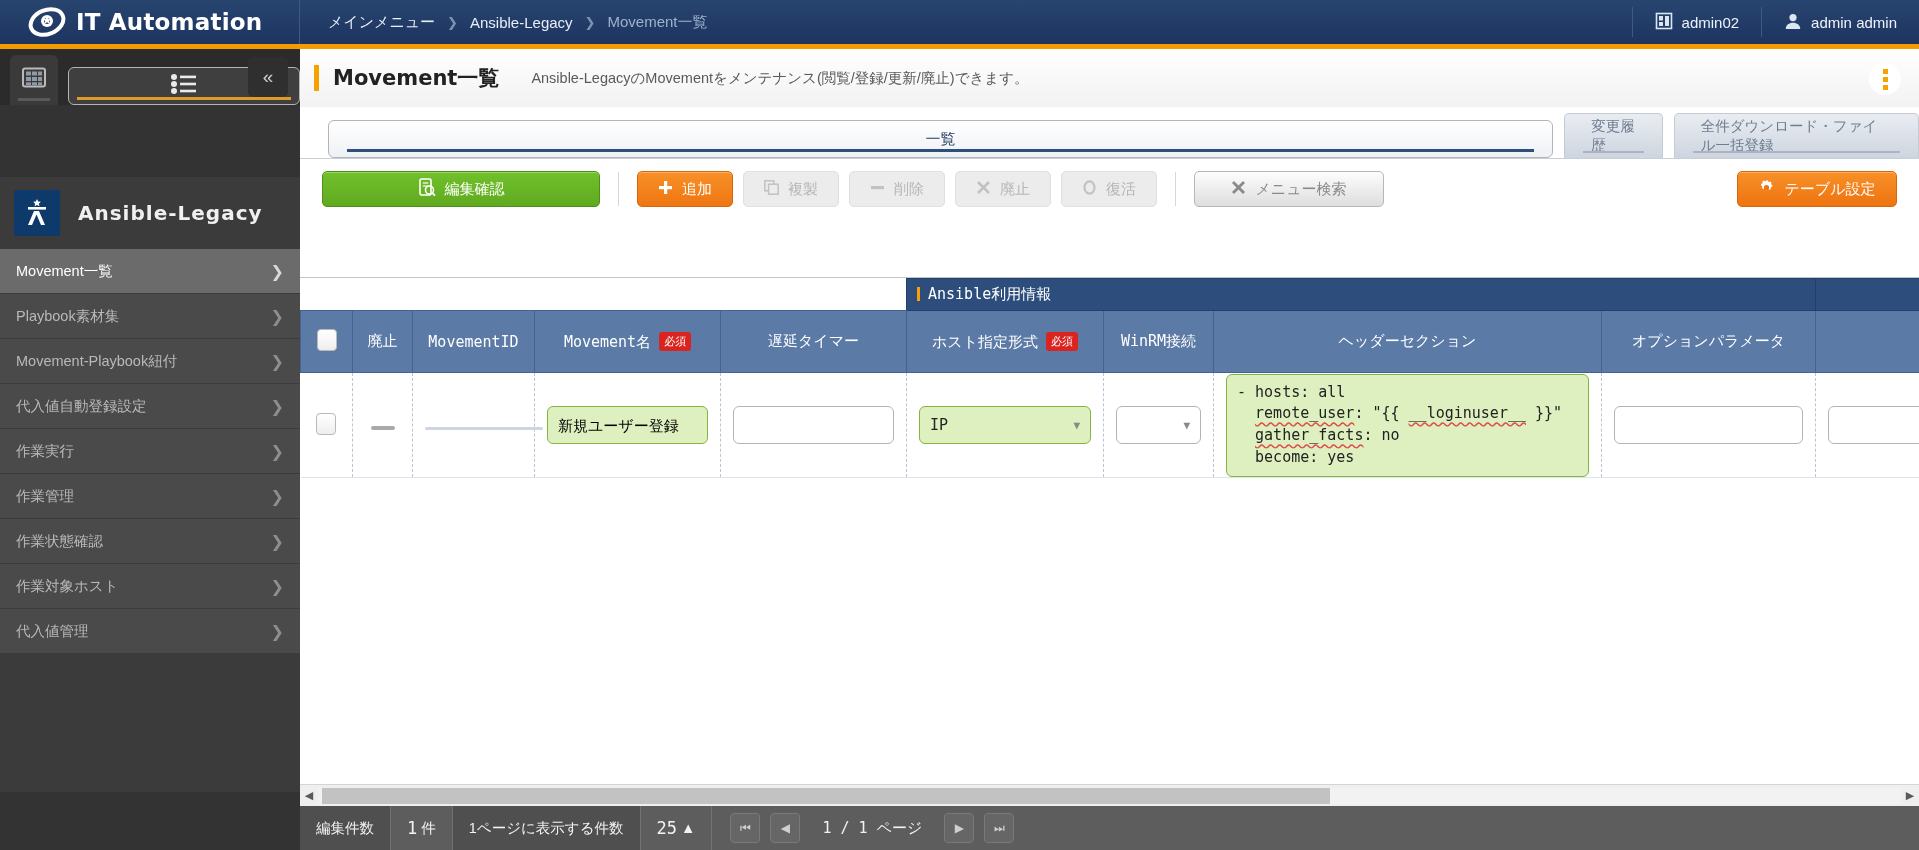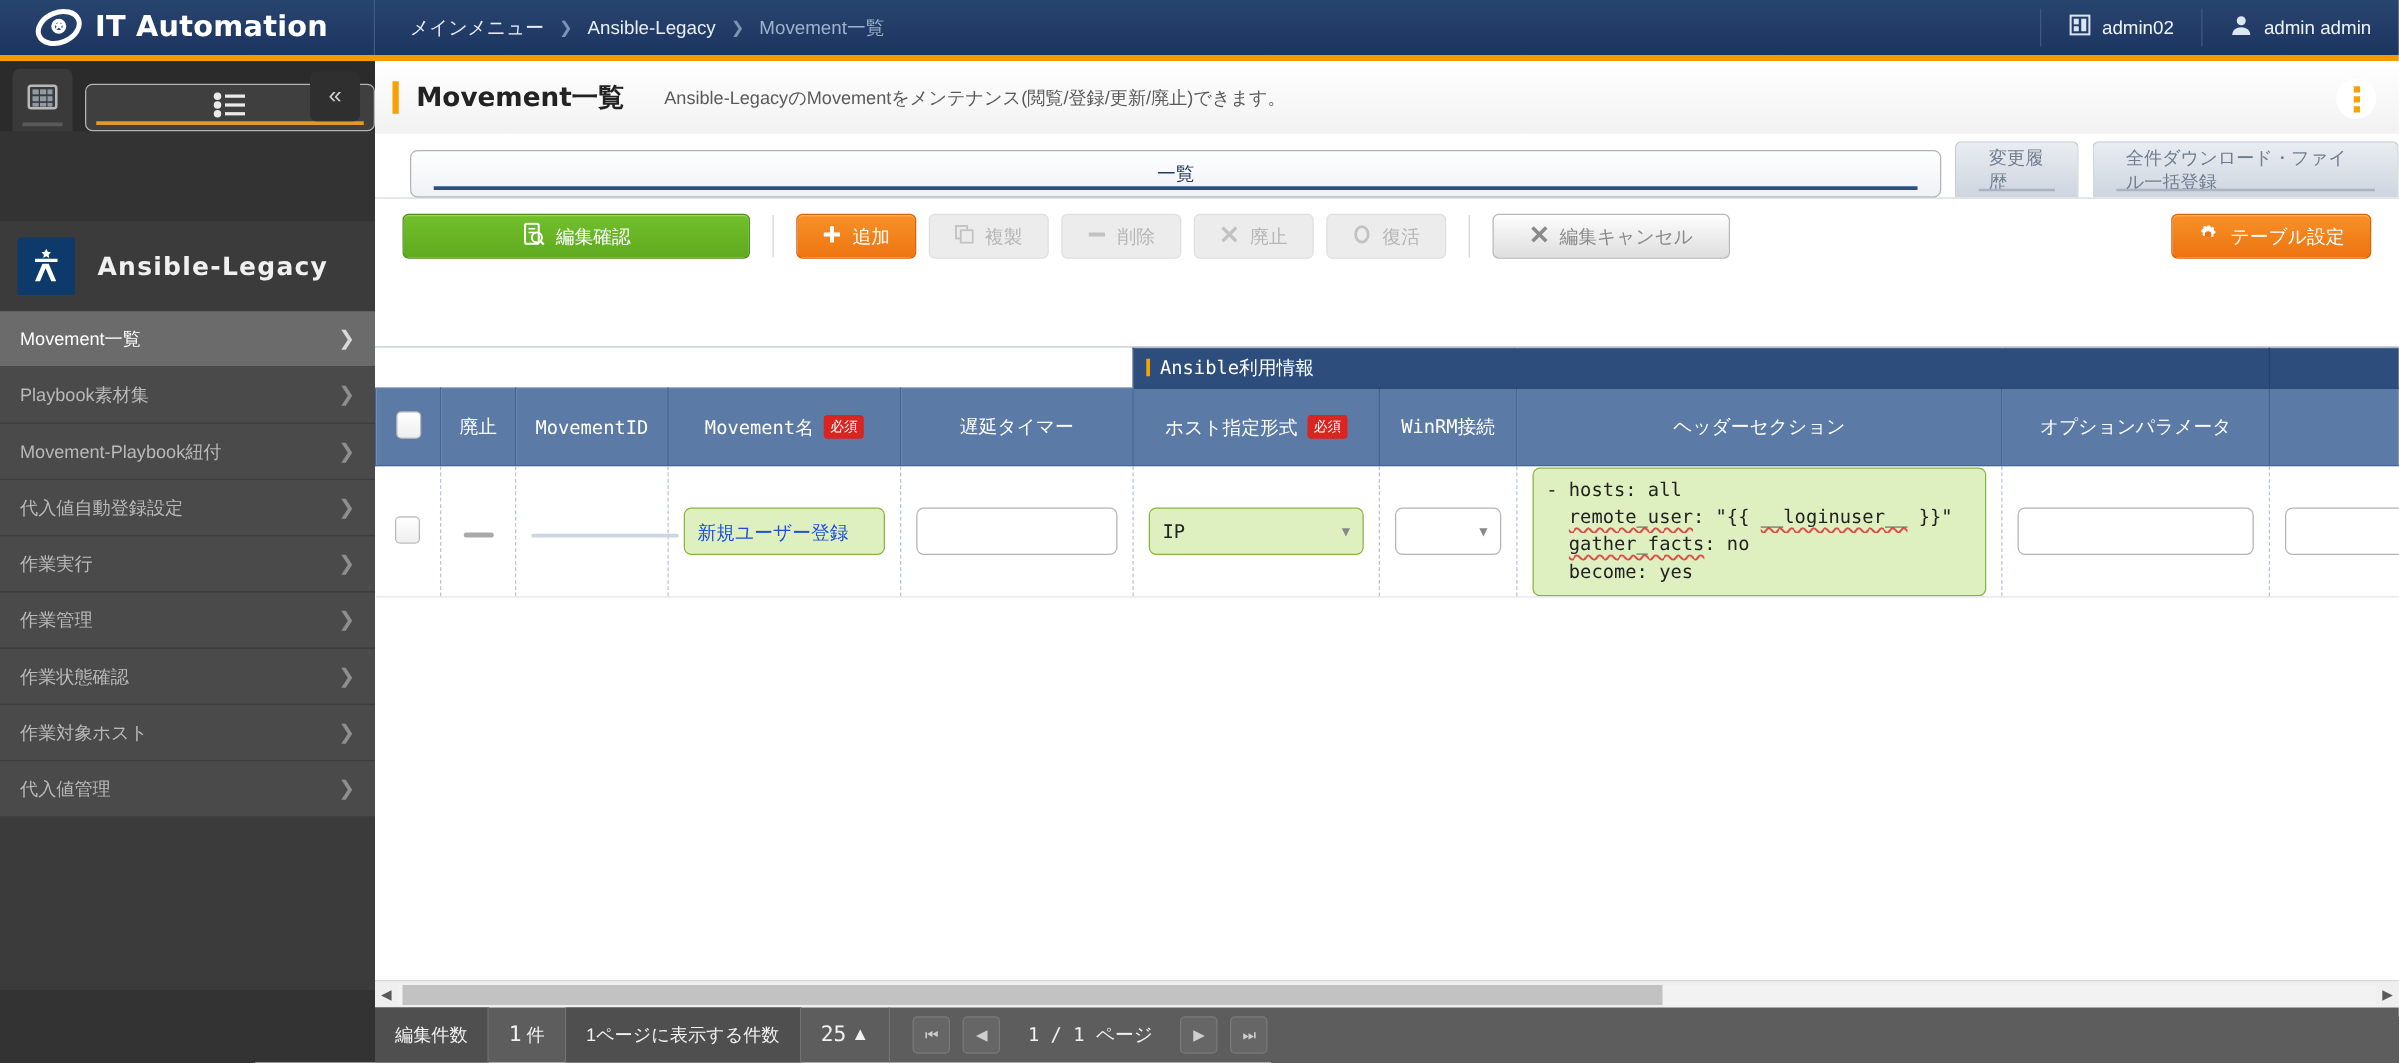--- a/index.html
+++ b/index.html
@@ -122,21 +122,21 @@
   table.grid td{ border-right:1px dashed #b9c4d4; border-bottom:1px solid #dfe4ea;
                  height:105px; padding:0 12px; background:#fff; vertical-align:middle;}
   td.rowsel{ background:#eef1f6; text-align:center; border-right:1px solid #d7dde6;}
   td.dimcell{ background:#eef1f6; text-align:center;}
   .chk{ width:20px;height:22px;border:1px solid #b9b9b9;border-radius:4px;
         background:linear-gradient(#ffffff,#eeeeee); display:inline-block;}
   .dash{ width:24px;height:4px;background:#a9a9a9;display:inline-block;border-radius:2px;}
   .longline{ width:118px;height:3px;background:#ccd6e3;display:inline-block;border-radius:2px;}
   .inp{ width:100%; height:38px; border:1px solid #b4b4b4; border-radius:6px;
         background:#fff; font-size:15px; padding:0 10px; font-family:"DejaVu Sans Mono", monospace;
-        color:#1d4ed8; line-height:38px;}
+        color:#000000; line-height:38px;}
   .inp.mod{ background:#dff0c0; border:1px solid #86b53f;}
   .sel{ width:100%; height:38px; border:1px solid #b4b4b4; border-radius:6px; background:#fff;
         display:flex; align-items:center; padding:0 10px; font-size:15px;
         font-family:"DejaVu Sans Mono", monospace; color:#222;}
   .sel.mod{ background:#dff0c0; border:1px solid #86b53f;}
   .sel .caret{ margin-left:auto; color:#888; font-size:11px;}
   .ta{ width:100%; min-height:92px; border:1px solid #86b53f; border-radius:6px;
        background:#dff0c0; padding:7px 10px; font-family:"DejaVu Sans Mono", monospace;
        font-size:15px; color:#222; line-height:1.45; white-space:pre;}
   .spell{ text-decoration:underline; text-decoration-style:wavy;
@@ -385,21 +385,21 @@
       <span>復活</span>
     </div>
     <div class="tb-sep"></div>
     <div class="btn btn-grey">
       <span>
         <svg width="15" height="15" viewBox="0 0 15 15">
             <line x1="2" y1="2" x2="13" y2="13" stroke="#8a8a8a" stroke-width="2.8"></line>
             <line x1="13" y1="2" x2="2" y2="13" stroke="#8a8a8a" stroke-width="2.8"></line>
           </svg>
       </span>
-      <span>編集キャンセル</span>
+      <span>メニュー検索</span>
     </div>
     <div class="spacer"></div>
     <div class="btn btn-tset">
       <span>
         <svg width="17" height="17" viewBox="0 0 17 17">
             <path d="M8.5 1.2 l1.6 .35 .55 1.6 1.55-.7 1.25 1.1 -.55 1.6 1.5 .85 -.15 1.65 -1.6 .55 .2 1.7 -1.35 .95 -1.45-.85 -1.2 1.2 -1.6-.35 -.55-1.6 -1.55 .7 -1.25-1.1 .55-1.6 -1.5-.85 .15-1.65 1.6-.55 -.2-1.7 1.35-.95 1.45 .85z" fill="#fff"></path>
             <circle cx="8.5" cy="8.5" r="2.6" fill="#ee7410"></circle>
           </svg>
       </span>
       <span>テーブル設定</span>

